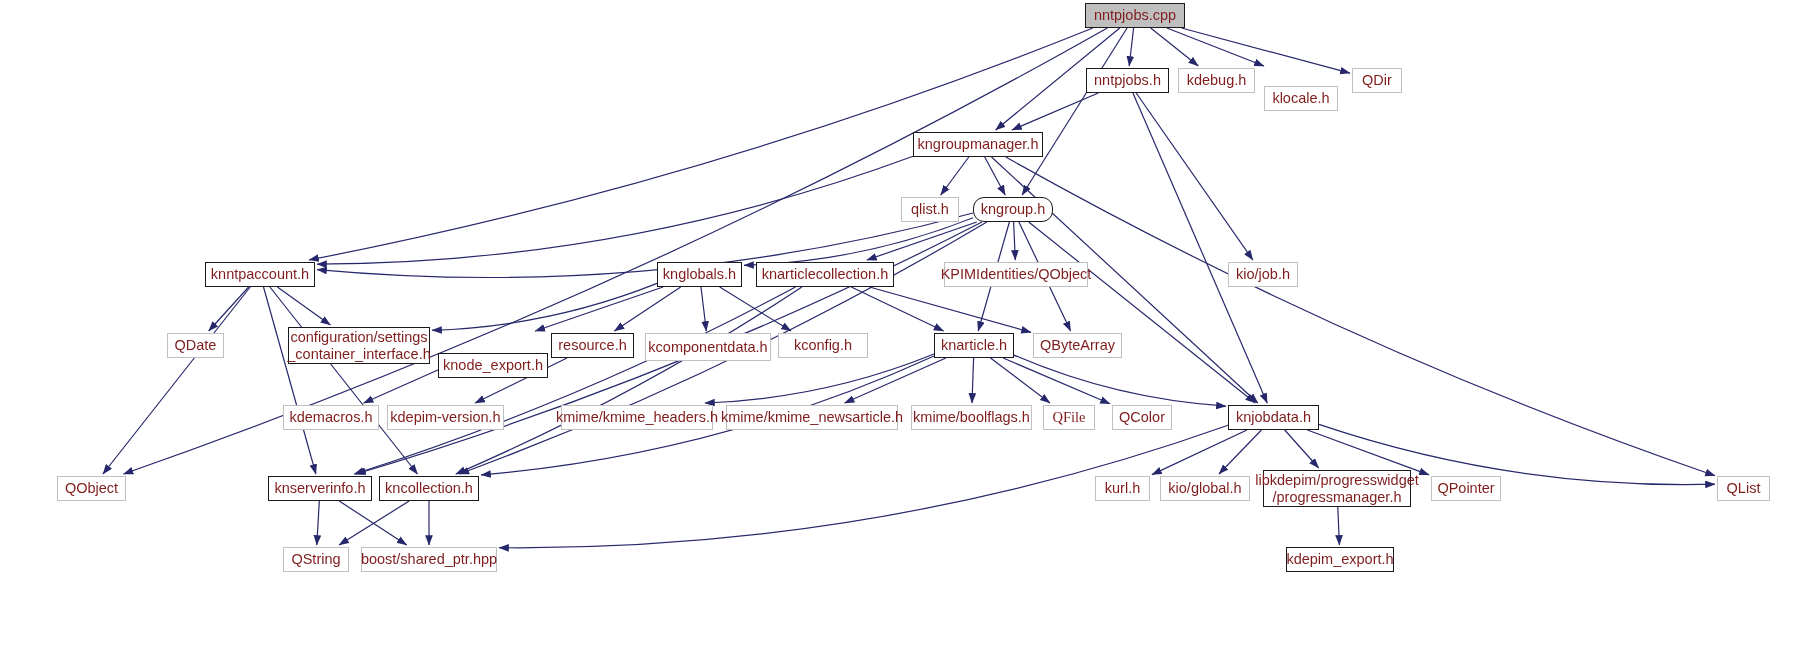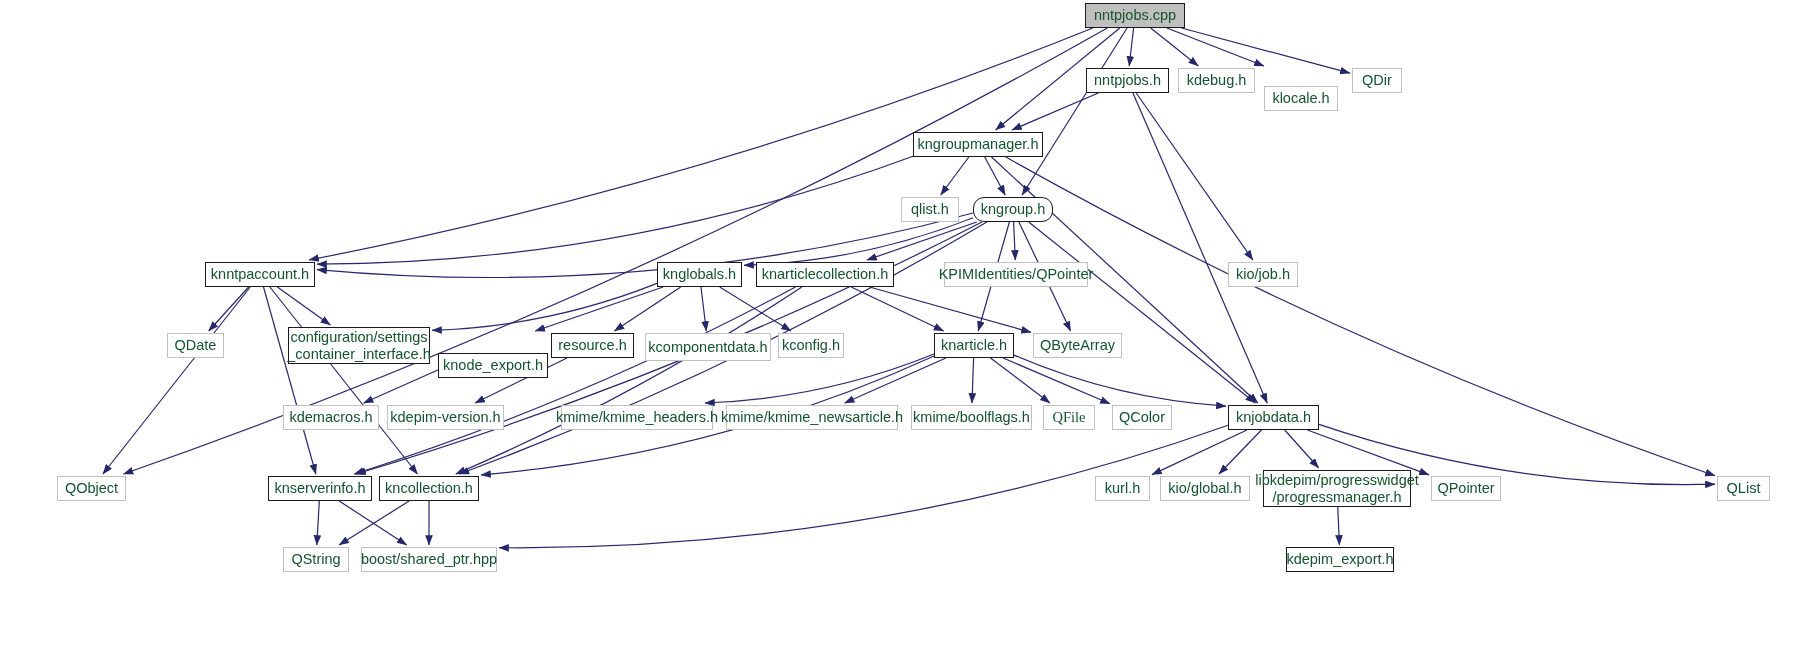--- a/index.html
+++ b/index.html
@@ -24,21 +24,21 @@
     pointer-events: none;
   }
   .node {
     position: absolute;
     box-sizing: border-box;
     display: flex;
     align-items: center;
     justify-content: center;
     text-align: center;
     background: #ffffff;
-    color: #14532d;
+    color: #7f1d1d;
     font-size: 14.5px;
     line-height: 1.12;
     white-space: pre-line;
     z-index: 3;
   }
   .node.ext {
     border: 1px solid #c0c0c0;
   }
   .node.int {
     border: 1.6px solid #1a1a1a;
@@ -125,29 +125,29 @@
       <div class="node int" style="left: 1086px; top: 68px; width: 83px; height: 25px;">nntpjobs.h</div>
       <div class="node ext" style="left: 1178px; top: 68px; width: 77px; height: 25px;">kdebug.h</div>
       <div class="node ext" style="left: 1264px; top: 68px; width: 74px; height: 25px; margin-top: 18px;">klocale.h</div>
       <div class="node ext" style="left: 1352px; top: 68px; width: 50px; height: 25px;">QDir</div>
       <div class="node int" style="left: 913px; top: 132px; width: 130px; height: 25px;">kngroupmanager.h</div>
       <div class="node ext" style="left: 901px; top: 197px; width: 58px; height: 25px;">qlist.h</div>
       <div class="node int" style="left: 973px; top: 197px; width: 80px; height: 25px; border-radius: 11px;">kngroup.h</div>
       <div class="node int" style="left: 205px; top: 262px; width: 110px; height: 25px;">knntpaccount.h</div>
       <div class="node int" style="left: 657px; top: 262px; width: 85px; height: 25px;">knglobals.h</div>
       <div class="node int" style="left: 756px; top: 262px; width: 138px; height: 25px;">knarticlecollection.h</div>
-      <div class="node ext" style="left: 944px; top: 262px; width: 144px; height: 25px;">KPIMIdentities/QPointer</div>
+      <div class="node ext" style="left: 944px; top: 262px; width: 144px; height: 25px;">KPIMIdentities/QObject</div>
       <div class="node ext" style="left: 1228px; top: 262px; width: 70px; height: 25px;">kio/job.h</div>
       <div class="node ext" style="left: 167px; top: 333px; width: 57px; height: 25px;">QDate</div>
       <div class="node int" style="left: 288px; top: 327px; width: 142px; height: 37px;">configuration/settings
 _container_interface.h</div>
       <div class="node int" style="left: 438px; top: 353px; width: 110px; height: 25px; text-align: right;">knode_export.h</div>
       <div class="node int" style="left: 551px; top: 333px; width: 83px; height: 25px;">resource.h</div>
       <div class="node ext" style="left: 645px; top: 333px; width: 126px; height: 28px;">kcomponentdata.h</div>
-      <div class="node ext" style="left: 778px; top: 333px; width: 66px; height: 25px;">kconfig.h</div>
+      <div class="node ext" style="left: 778px; top: 333px; width: 90px; height: 25px;">kconfig.h</div>
       <div class="node int" style="left: 934px; top: 333px; width: 80px; height: 25px;">knarticle.h</div>
       <div class="node ext" style="left: 1033px; top: 333px; width: 89px; height: 25px;">QByteArray</div>
       <div class="node ext" style="left: 283px; top: 405px; width: 96px; height: 25px;">kdemacros.h</div>
       <div class="node ext" style="left: 387px; top: 405px; width: 117px; height: 25px;">kdepim-version.h</div>
       <div class="node ext" style="left: 561px; top: 405px; width: 152px; height: 25px;">kmime/kmime_headers.h</div>
       <div class="node ext" style="left: 726px; top: 405px; width: 172px; height: 25px;">kmime/kmime_newsarticle.h</div>
       <div class="node ext" style="left: 911px; top: 405px; width: 121px; height: 25px;">kmime/boolflags.h</div>
       <div class="node ext" style="left: 1043px; top: 405px; width: 52px; height: 25px; font-family: Liberation Serif, serif;">QFile</div>
       <div class="node ext" style="left: 1112px; top: 405px; width: 60px; height: 25px;">QColor</div>
       <div class="node int" style="left: 1228px; top: 405px; width: 91px; height: 25px;">knjobdata.h</div>

